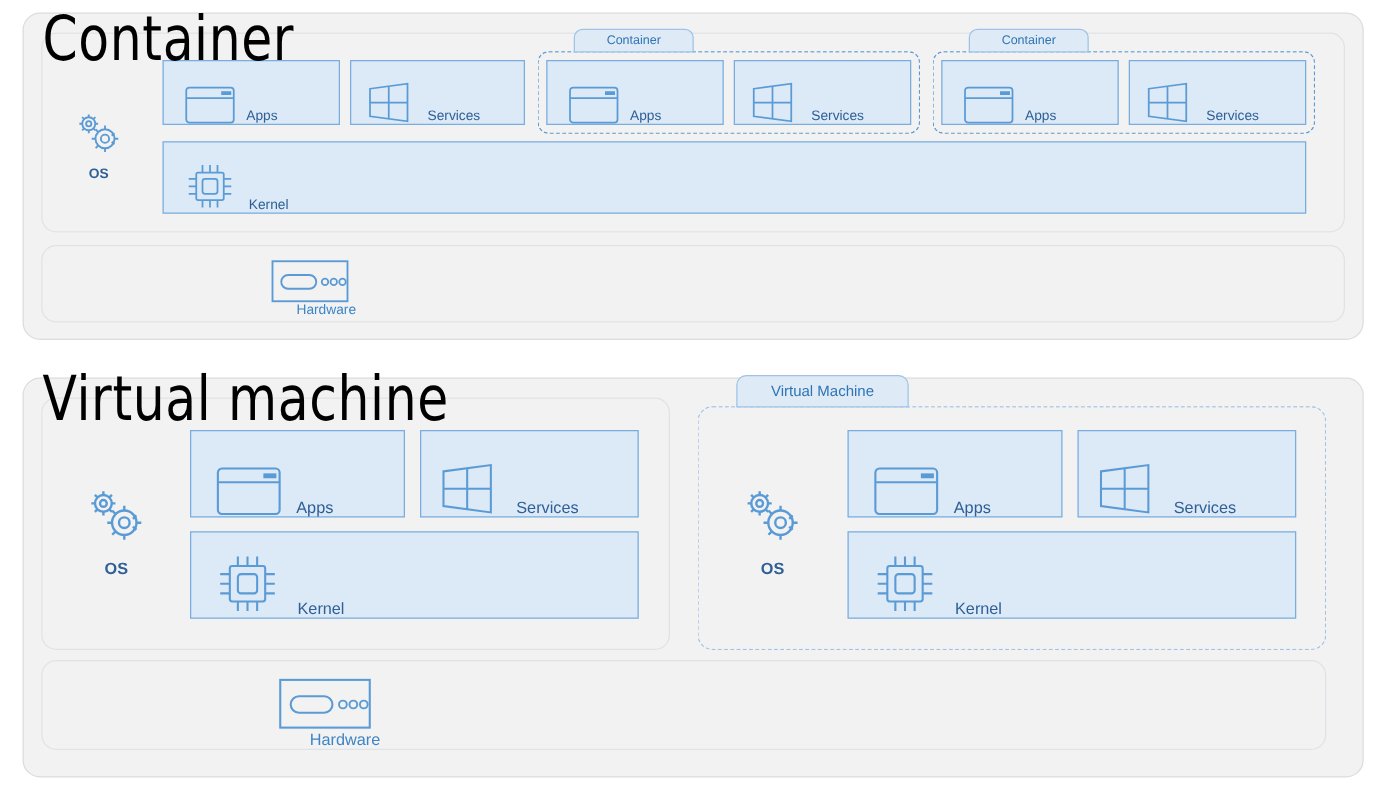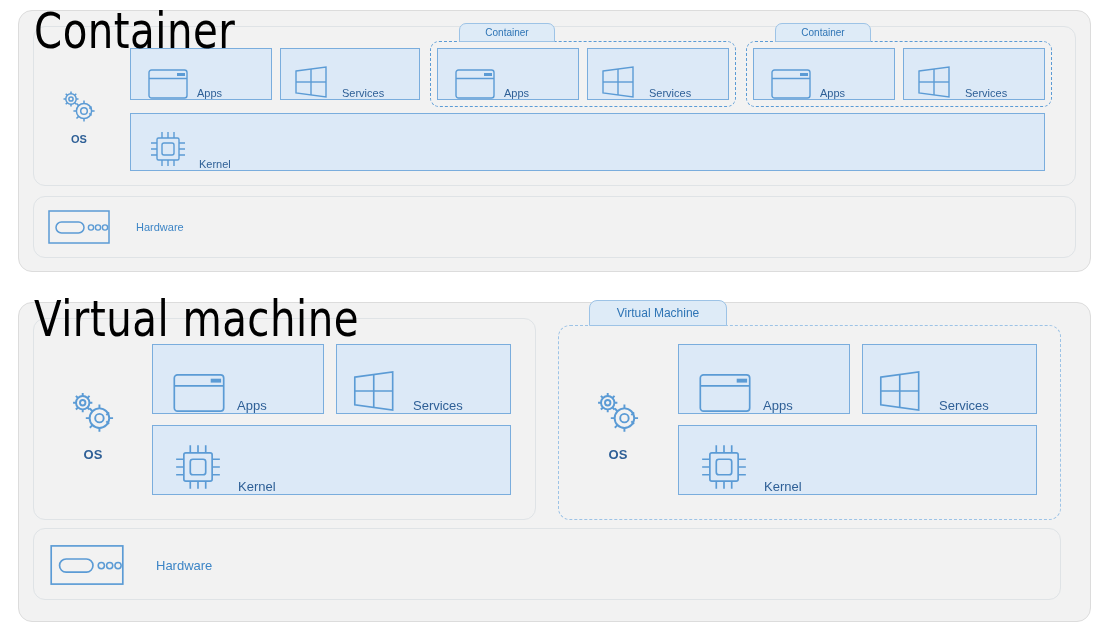--- a/index.html
+++ b/index.html
@@ -122,20 +122,21 @@
     font-weight: bold;
   }
   .os-cell.big .os-label { font-size: 13px; margin-top: 9px; }
 
   
   .hw-row {
     position: absolute;
     display: flex;
     align-items: center;
     z-index: 18;
+    flex-direction: column;
   }
   .hw-row .hw-label {
     color: #3d85c6;
     font-size: 11px;
     margin-left: 26px;
     white-space: nowrap;
   }
   .hw-row.big .hw-label { font-size: 13px; margin-left: 32px; }
 
   svg { display: block; overflow: visible; }

